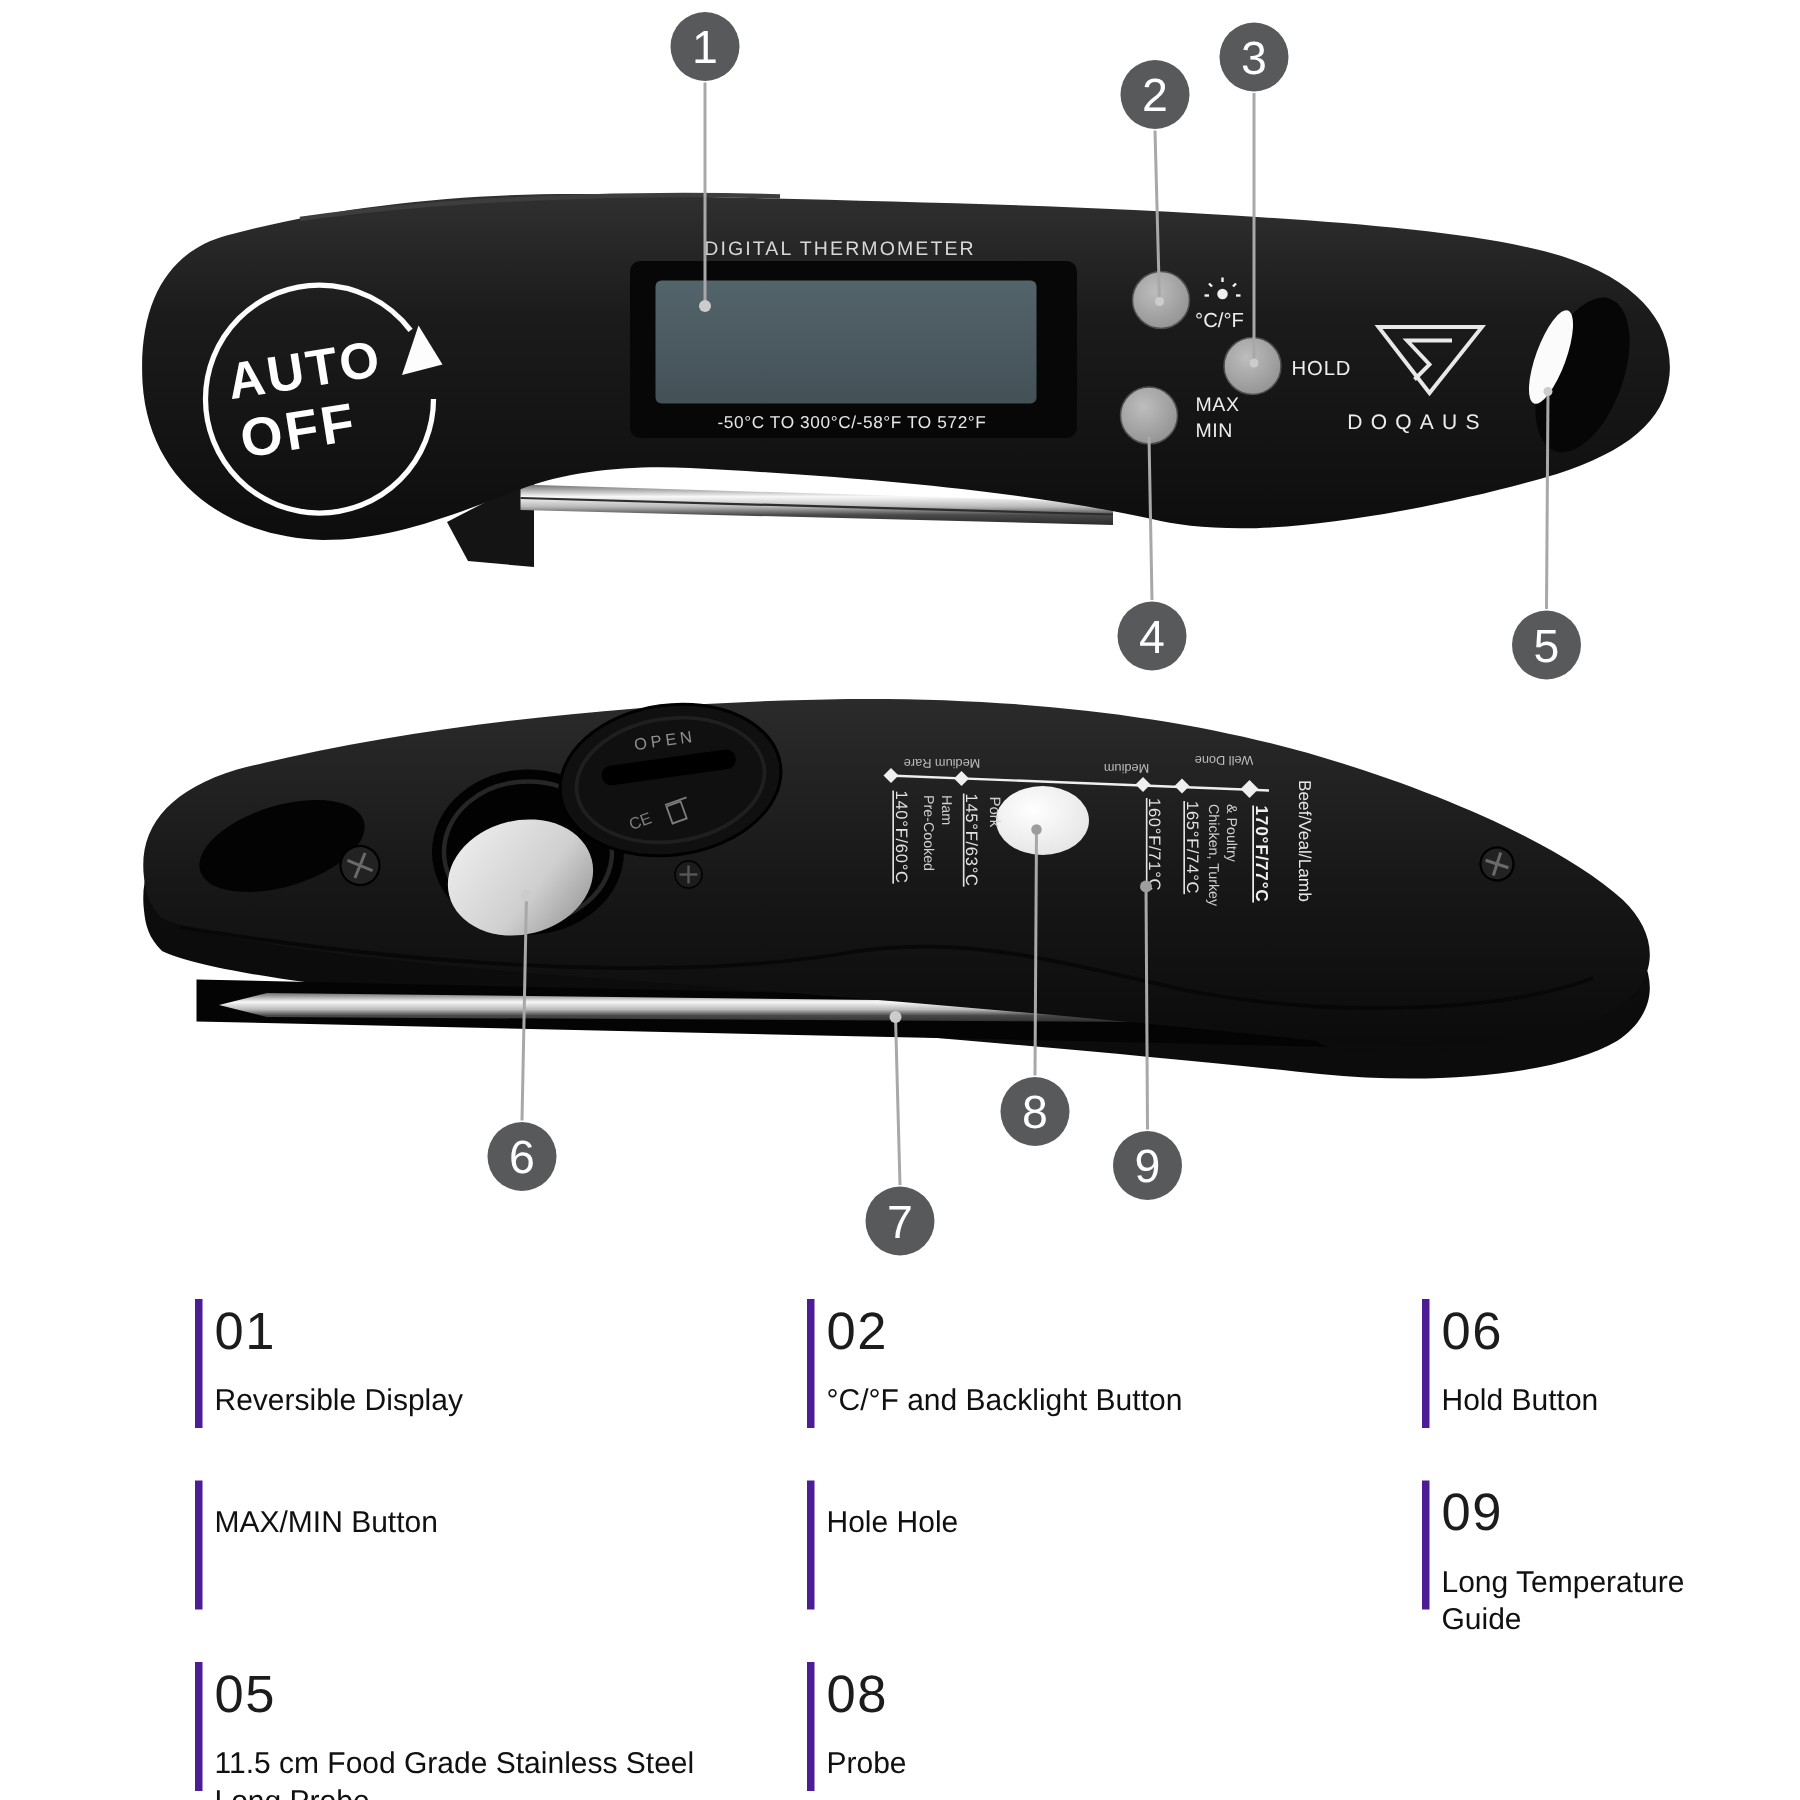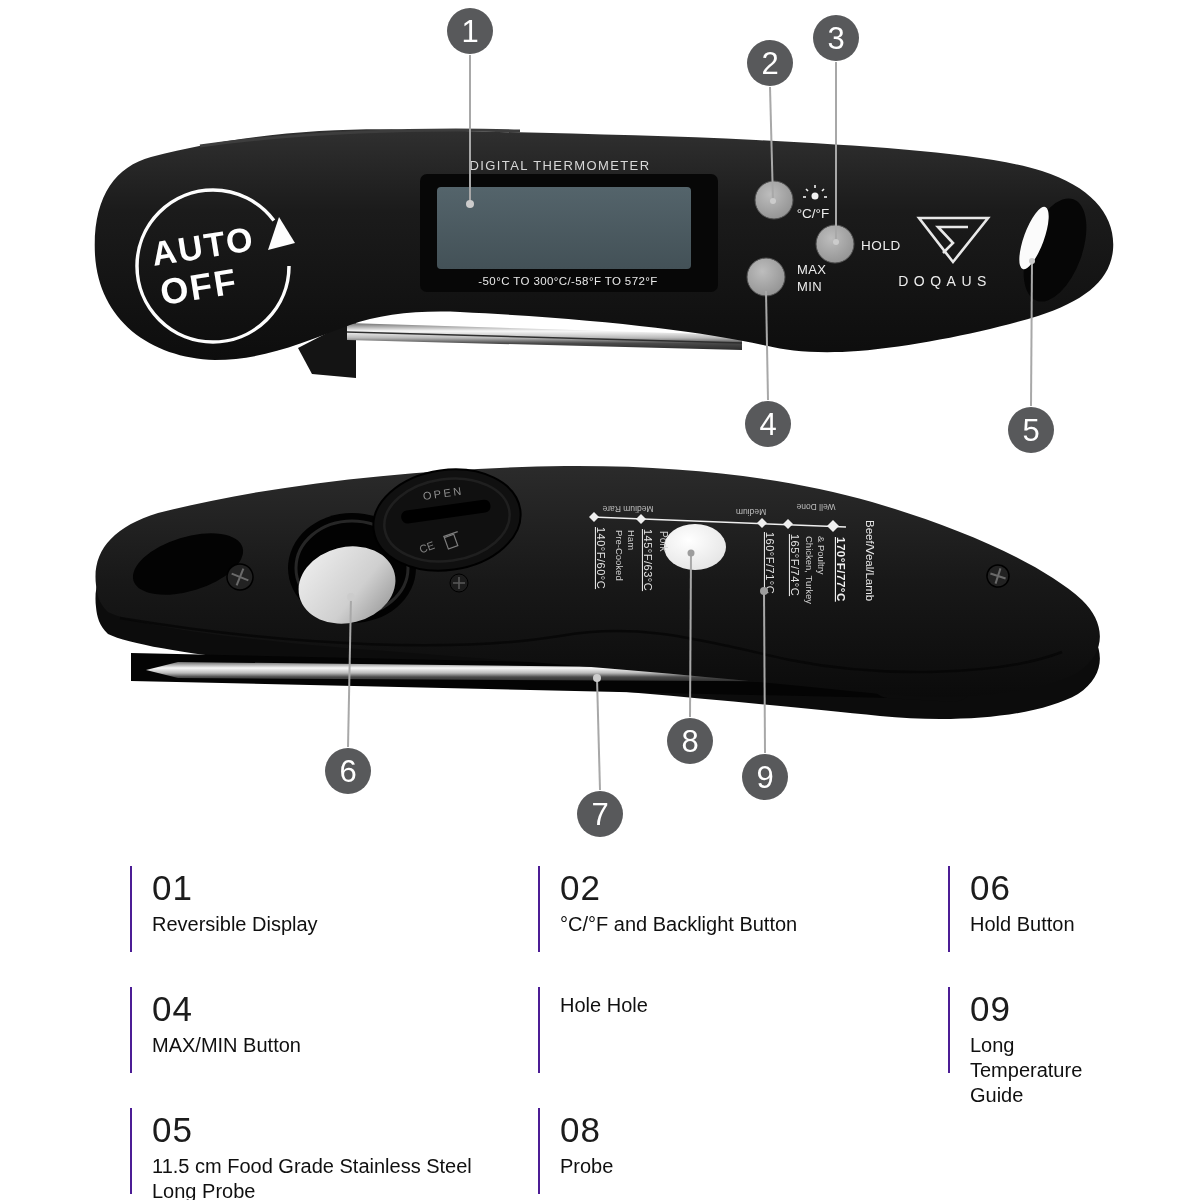--- a/index.html
+++ b/index.html
@@ -5,23 +5,23 @@
   html,body{margin:0;padding:0;background:#fff;}
   #stage{position:relative;width:1200px;height:1200px;background:#fff;overflow:hidden;
          font-family:"Liberation Sans",sans-serif;}
   #artwork{position:absolute;left:0;top:0;}
   .callout{position:absolute;width:46px;height:46px;border-radius:50%;
            background:#58595b;color:#fff;display:flex;align-items:center;justify-content:center;
            font-size:31px;font-weight:400;line-height:1;z-index:5;
            font-family:"Liberation Sans",sans-serif;}
   #legend{position:absolute;left:130px;top:866px;width:1000px;display:grid;
           grid-template-columns:408px 410px 1fr;grid-auto-rows:121px;z-index:6;}
-  .legend-item{border-left:2px solid #4c1d95;padding:2px 0 0 20px;height:84px;}
+  .legend-item{border-left:5px solid #4c1d95;padding:2px 0 0 8px;height:84px;}
   .legend-num{font-size:35px;color:#1c1c1c;letter-spacing:1px;}
-  .legend-label{font-size:20px;color:#101010;margin-top:4px;max-width:322px;line-height:1.25;}
+  .legend-label{font-size:20px;color:#101010;margin-top:14px;max-width:322px;line-height:1.25;}
   svg text{font-family:"Liberation Sans",sans-serif;}
 </style>
 </head>
 <body>
 
 <div id="stage">
 
   <svg id="artwork" width="1200" height="1200" viewBox="0 0 1200 1200">
     <defs>
       <linearGradient id="bodyGrad" x1="0" y1="0" x2="0" y2="1">
@@ -280,21 +280,20 @@
     </div>
     <div class="legend-item">
       <div class="legend-num">02</div>
       <div class="legend-label">°C/°F and Backlight Button</div>
     </div>
     <div class="legend-item">
       <div class="legend-num">06</div>
       <div class="legend-label">Hold Button</div>
     </div>
     <div class="legend-item">
-      <div class="legend-num">04</div>
       <div class="legend-label">MAX/MIN Button</div>
     </div>
     <div class="legend-item">
       <div class="legend-label">Hole Hole</div>
     </div>
     <div class="legend-item">
       <div class="legend-num">09</div>
       <div class="legend-label">Long Temperature Guide</div>
     </div>
     <div class="legend-item">

